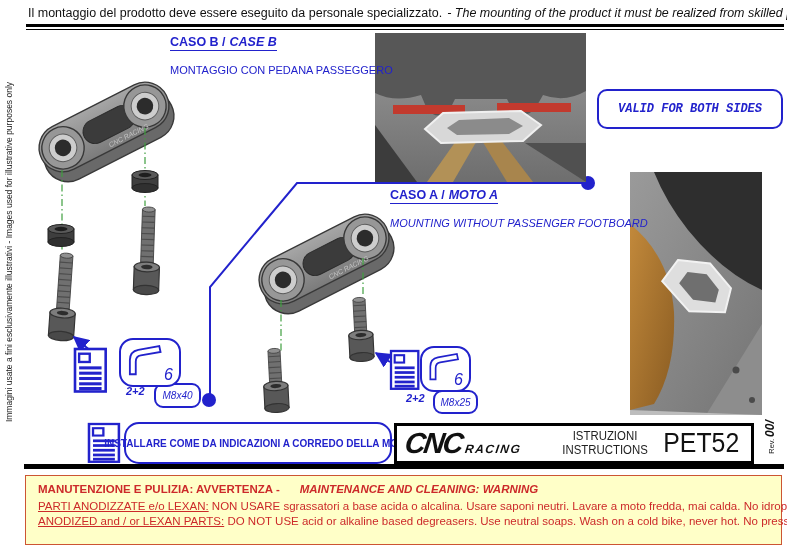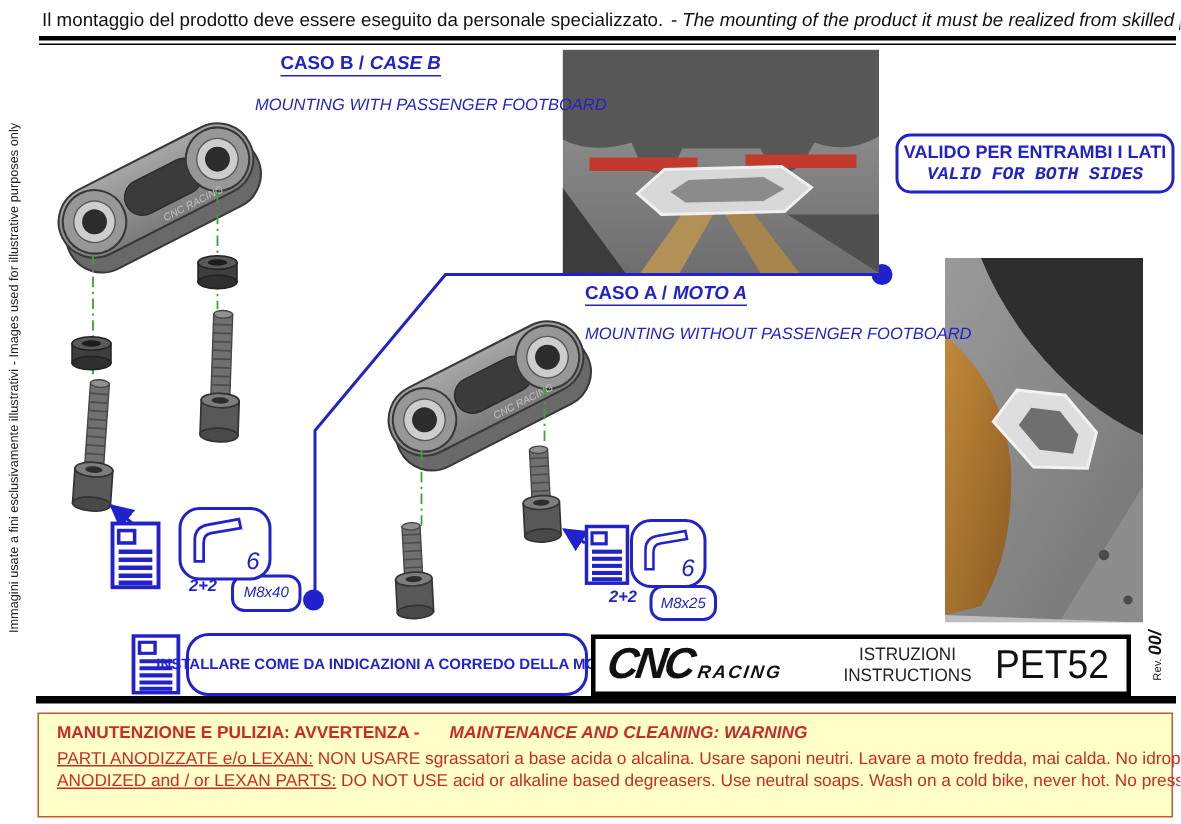--- a/index.html
+++ b/index.html
@@ -15,21 +15,21 @@
   .hdr .en{font-style:italic;margin-left:5px;}
   .rule-a{position:absolute;left:26px;right:3px;top:24px;height:2.5px;background:#000;}
   .rule-b{position:absolute;left:26px;right:3px;top:29px;height:1.2px;background:#000;}
   
   .side-note{position:absolute;left:-206px;top:246px;width:432px;height:12px;text-align:center;
     font-size:8.5px;color:#222;transform:rotate(-90deg);white-space:nowrap;}
   
   .case-title{position:absolute;color:var(--blue);font-weight:bold;font-size:12.5px;
     border-bottom:1.6px solid var(--blue);padding-bottom:1px;z-index:3;}
   .case-title .en{font-style:italic;margin-left:4px;}
-  #caseb-title{left:187px;top:35px;}
+  #caseb-title{left:170px;top:35px;}
   #casea-title{left:390px;top:188px;}
   .case-sub{position:absolute;color:var(--blue);font-size:11px;line-height:13.5px;z-index:3;white-space:nowrap;}
   #caseb-sub{left:170px;top:64px;}
   #casea-sub{left:390px;top:217px;}
   .case-sub .en{font-style:italic;}
   
   .photo{position:absolute;overflow:hidden;z-index:2;}
   #photo-top{left:375px;top:33px;width:211px;height:149px;}
   #photo-right{left:630px;top:172px;width:132px;height:243px;}
   
@@ -199,21 +199,21 @@
       <use href="#doc-icon" transform="translate(391,351) scale(1.05)"></use>
     </g>
 
     <use href="#doc-icon" transform="translate(89,424) scale(1.15,1.05)"></use>
   </svg>
 
   <div class="case-title" id="caseb-title">
     <span>CASO B /</span><span class="en">CASE B</span>
   </div>
   <div class="case-sub" id="caseb-sub">
-    <div class="en">MOUNTING WITH PASSENGER FOOTBOARD</div>
+    <div>MONTAGGIO CON PEDANA PASSEGGERO</div>
   </div>
 
   <div class="case-title" id="casea-title">
     <span>CASO A /</span><span class="en">MOTO A</span>
   </div>
   <div class="case-sub" id="casea-sub">
     <div class="en">MOUNTING WITHOUT PASSENGER FOOTBOARD</div>
   </div>
 
   <div class="photo" id="photo-top">
@@ -231,21 +231,20 @@
       <path d="M88,98 L52,149 L78,149 L104,104 Z" fill="#b29157"></path>
       <path d="M122,102 L158,149 L132,149 L106,106 Z" fill="#a8854d"></path>
       <path d="M0,92 L42,149 L0,149 Z" fill="#3c3c3c"></path>
       <path d="M150,110 L211,149 L211,110 Z" fill="#505050"></path>
       <polygon points="50,96 68,80 146,78 166,92 148,108 66,110" fill="#d8d8d8" stroke="#f0f0f0" stroke-width="2"></polygon>
       <polygon points="72,95 84,87 134,85 148,93 134,101 82,102" fill="#8b8b8b"></polygon>
     </svg>
   </div>
 
   <div class="valid-box">
-    <div>VALIDO PER ENTRAMBI I LATI</div>
     <div class="en">VALID FOR BOTH SIDES</div>
   </div>
 
   <div class="photo" id="photo-right">
     <svg viewBox="0 0 132 243" width="132" height="243">
       <defs>
         <linearGradient id="pr-bg" x1="0" y1="0" x2="1" y2="1">
           <stop offset="0" stop-color="#9a9a9a"></stop>
             <stop offset="1" stop-color="#747474"></stop>
         </linearGradient>

